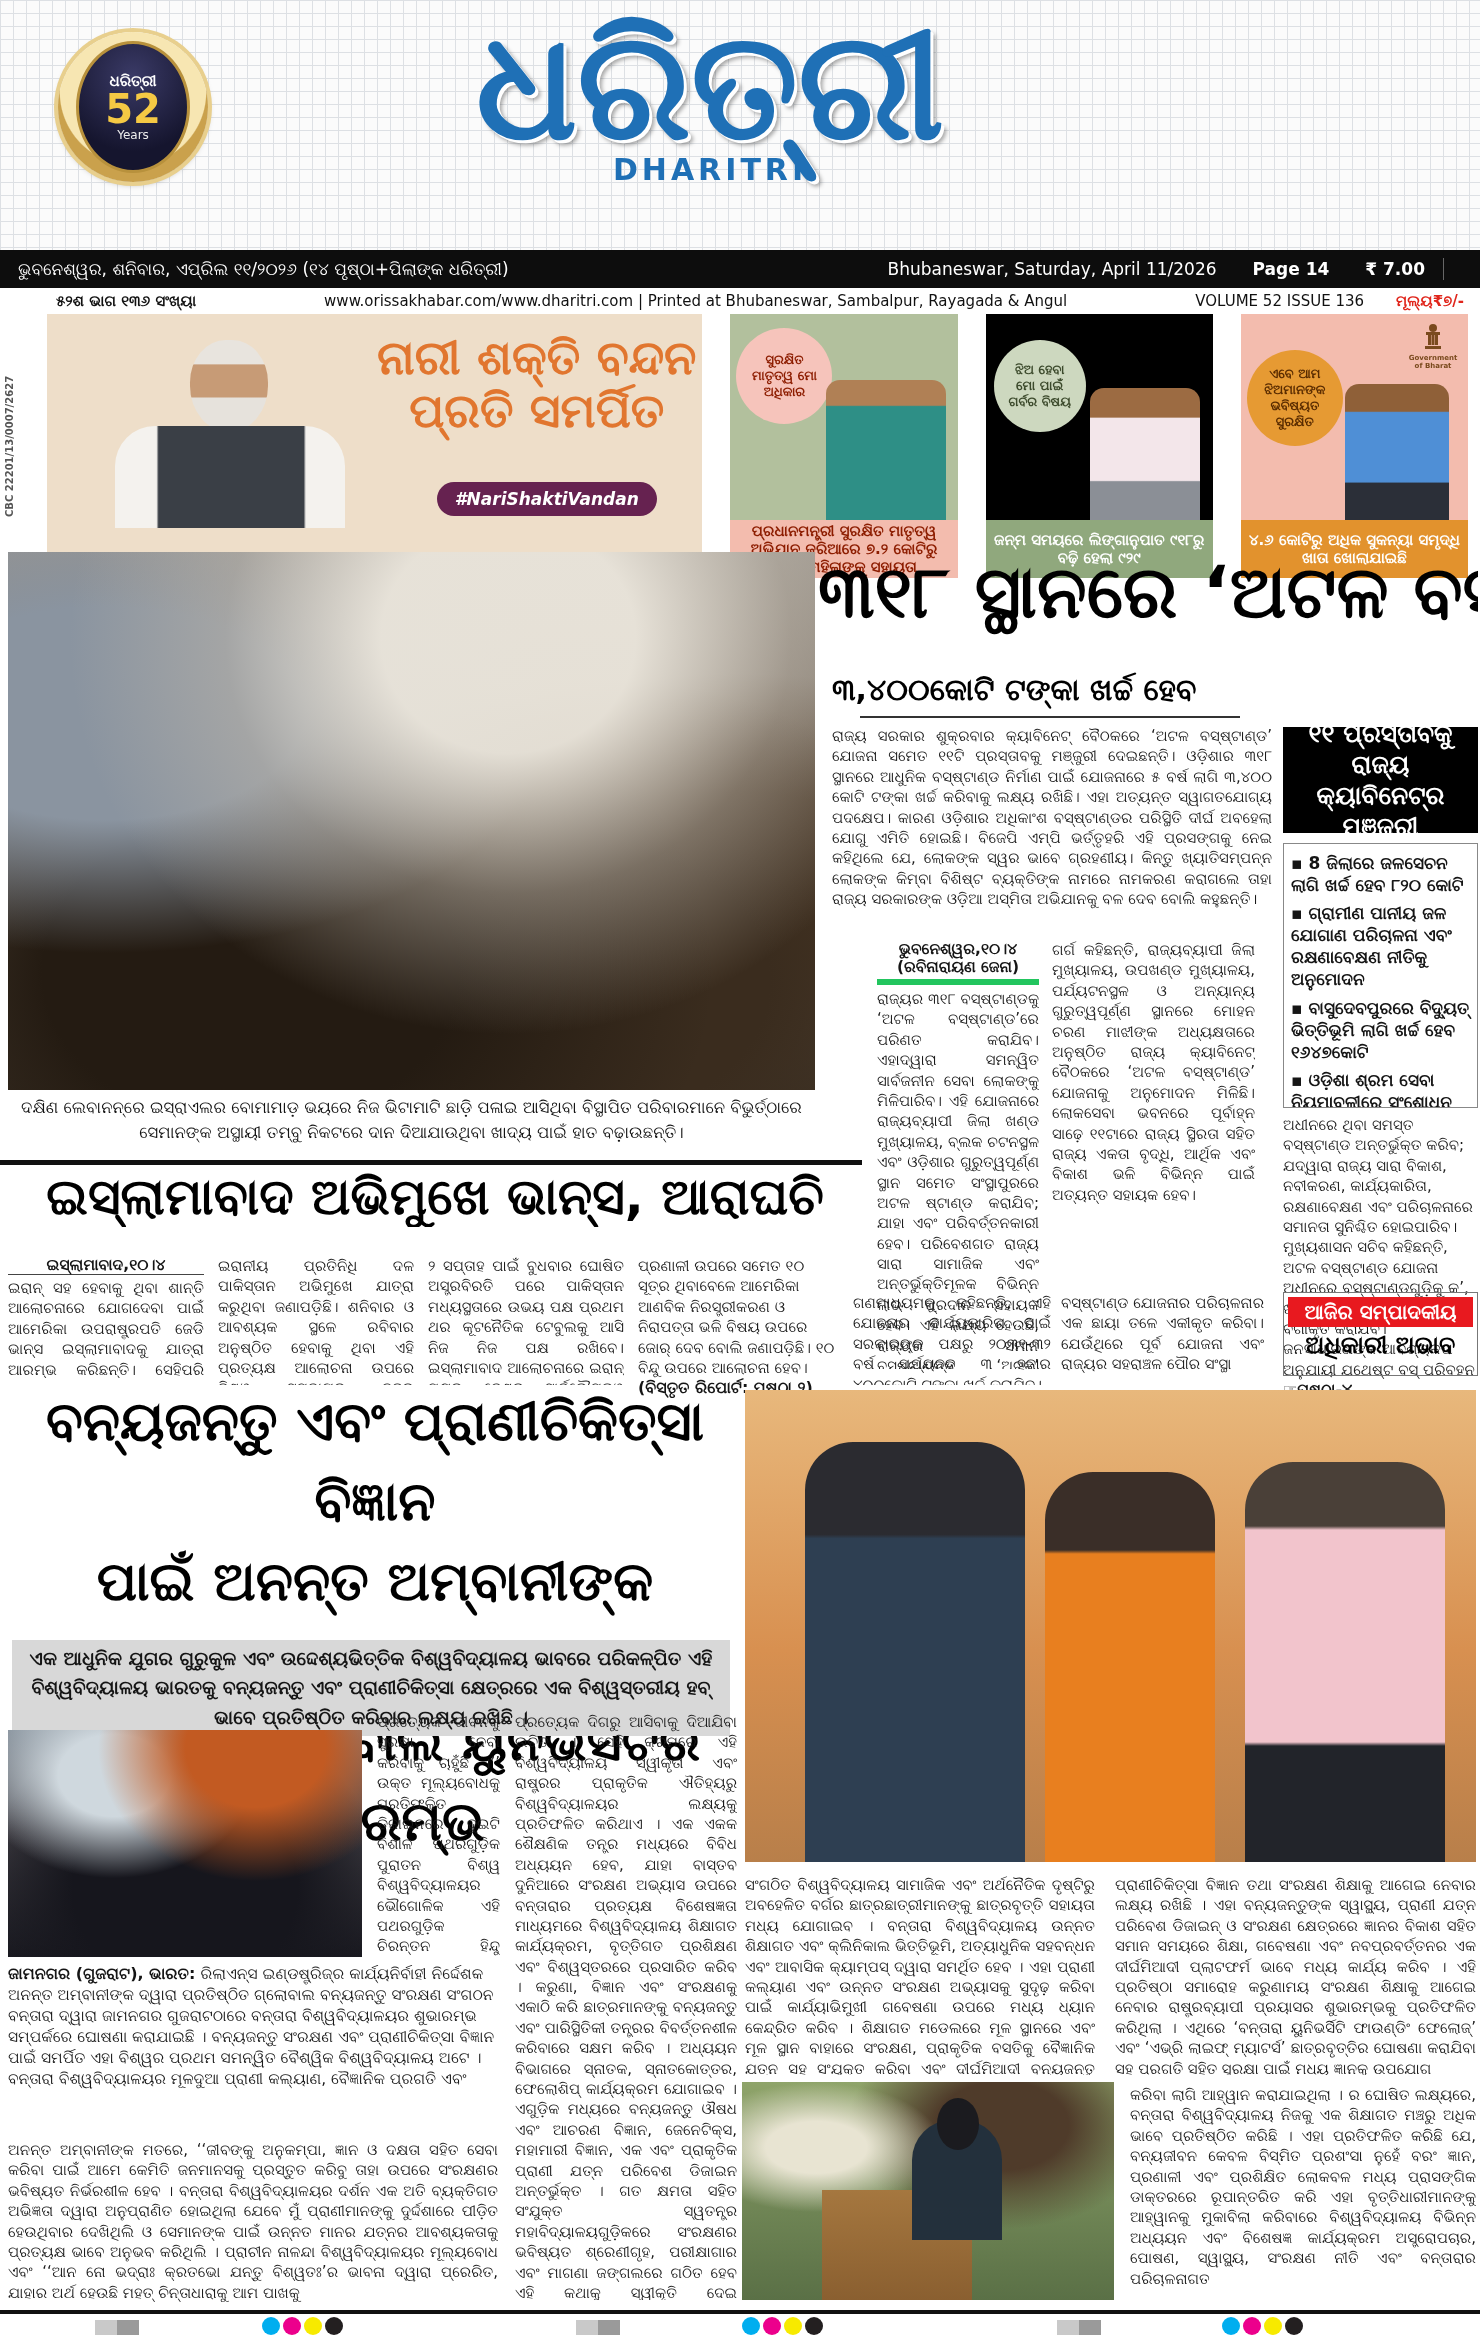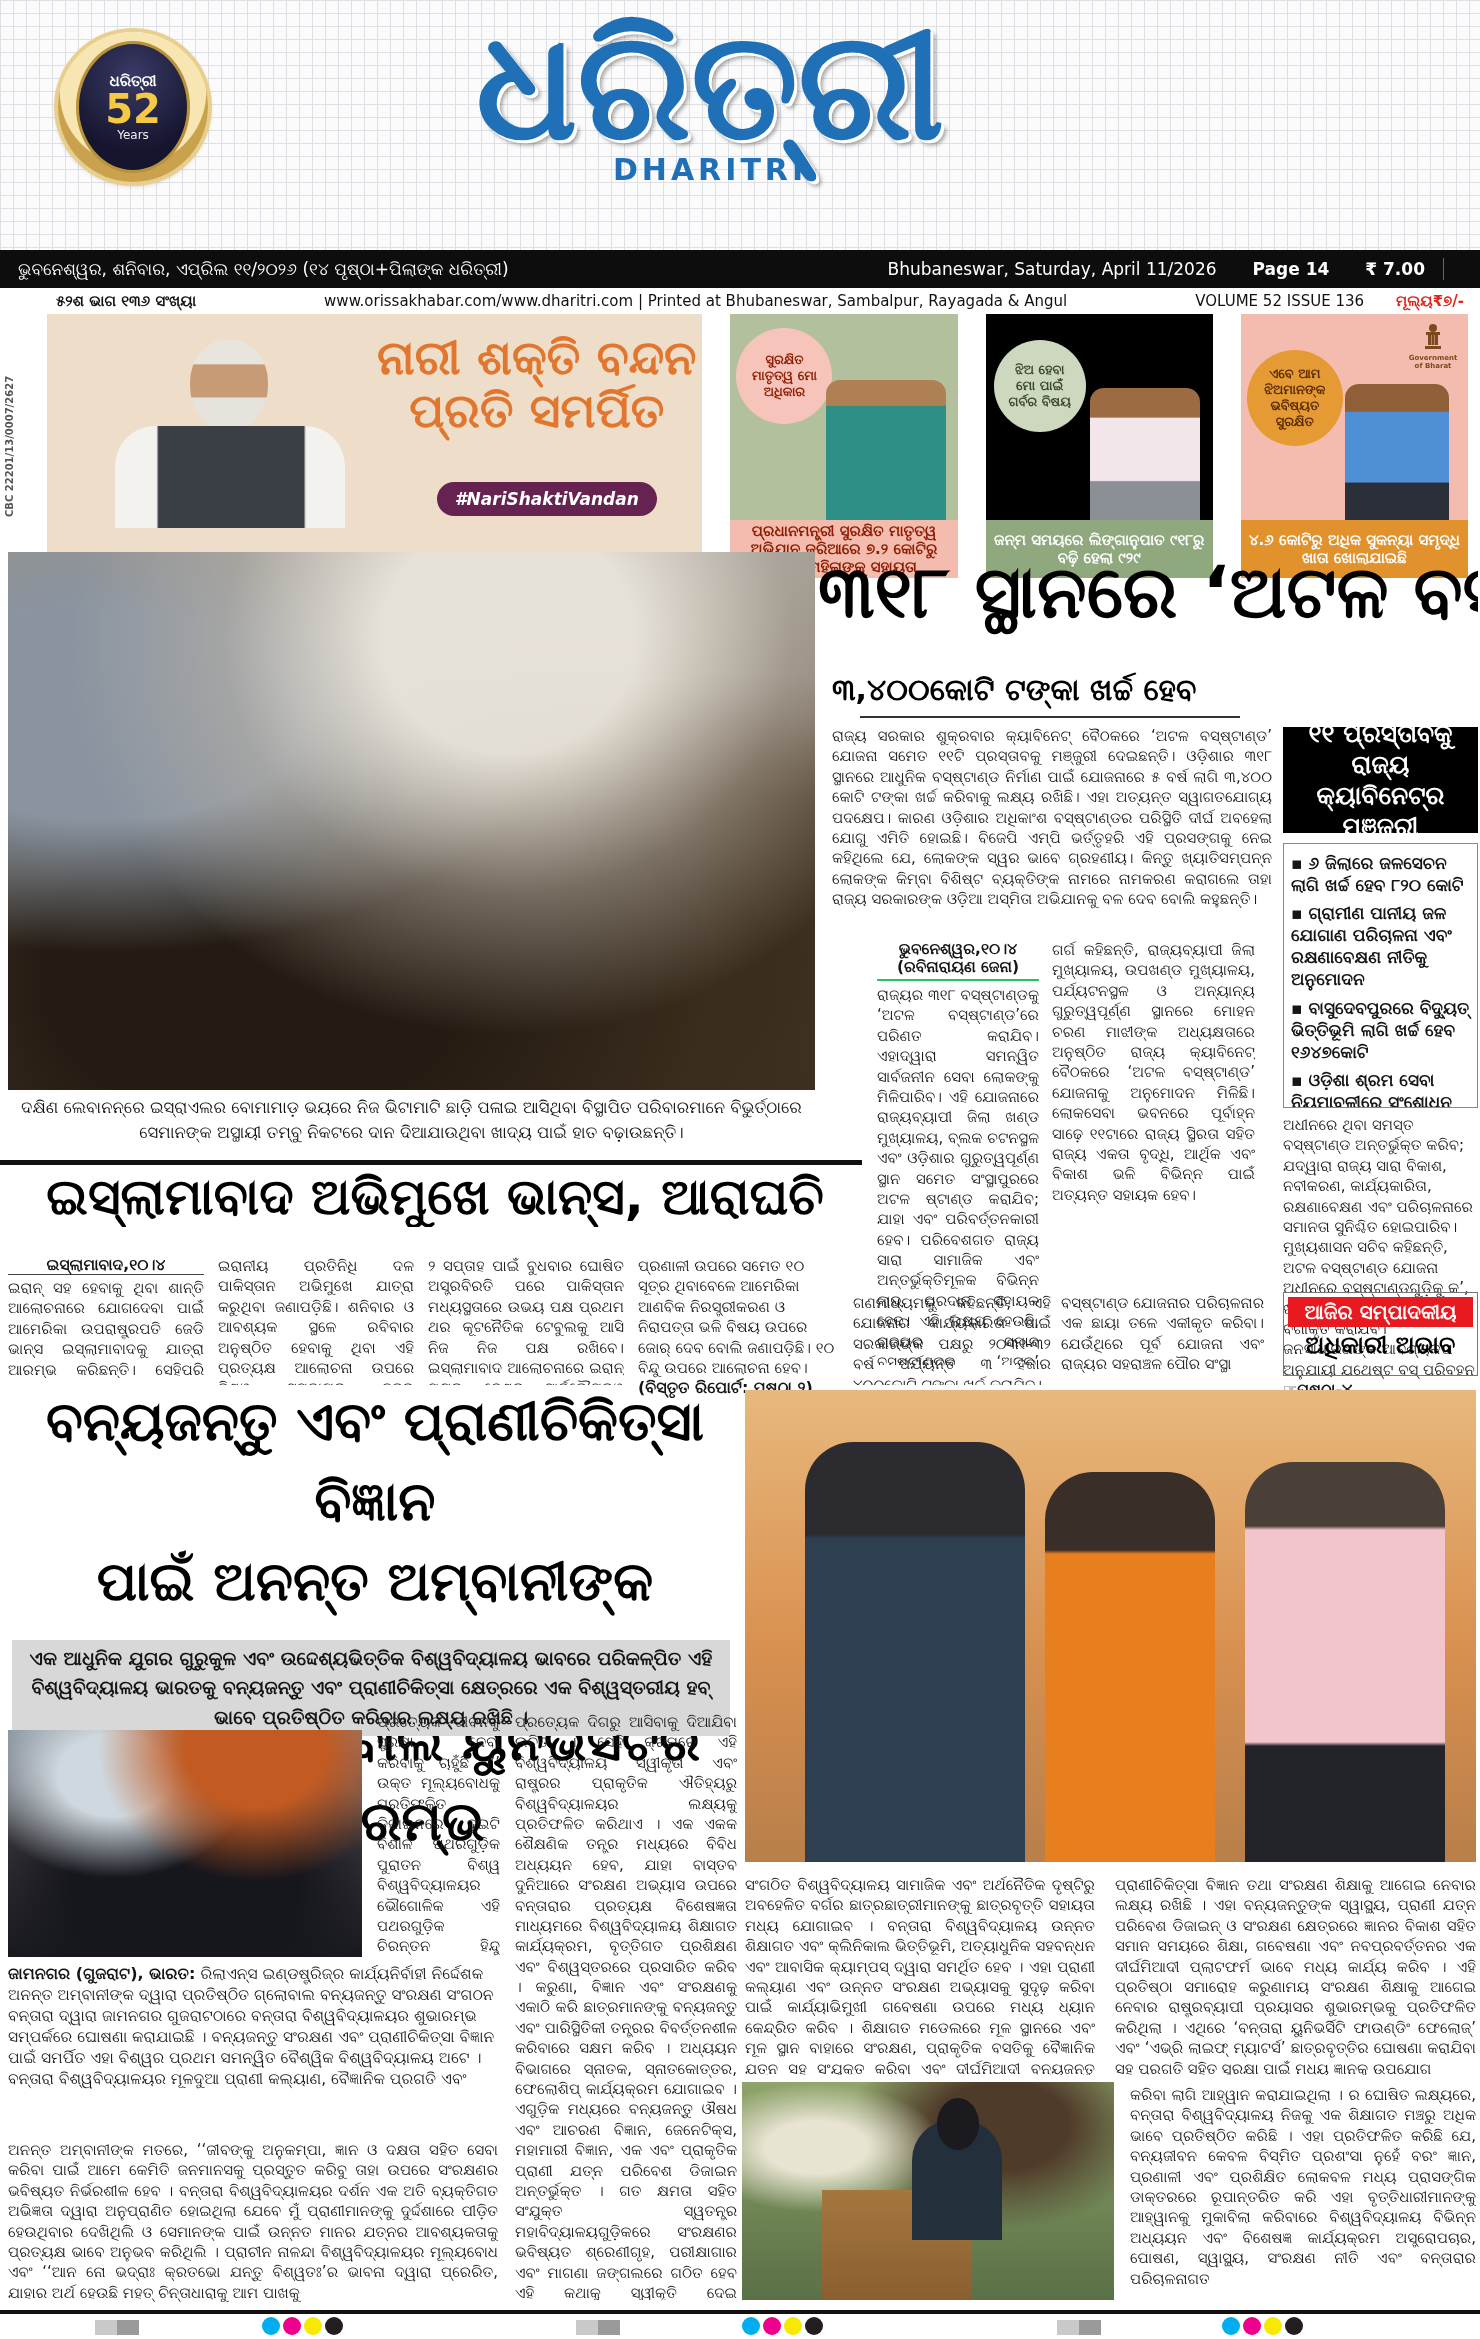--- a/index.html
+++ b/index.html
@@ -70,21 +70,21 @@
   #s1-subhead{left:832px;top:672px;width:440px;font-size:30px;font-weight:900;color:#000;}
   #s1-subrule{left:860px;top:716px;width:380px;height:2px;background:#333;}
   #s1-intro{left:832px;top:726px;width:440px;height:208px;}
   .col{position:absolute;}
   #cabinet-box{left:1283px;top:727px;width:195px;height:106px;background:#000;color:#fff;display:flex;align-items:center;
     justify-content:center;text-align:center;font-size:25px;font-weight:900;line-height:1.25;padding:2px;box-sizing:border-box;}
   #bullet-box{left:1283px;top:843px;width:195px;height:265px;border:1px solid #888;box-sizing:border-box;padding:8px 7px;overflow:hidden;}
   #bullet-box .bi{font-size:17px;font-weight:600;line-height:1.3;margin-bottom:6px;}
   #bullet-box .bi::before{content:"▪ ";}
   .dateline{font-weight:bold;text-align:center;font-size:15.5px;}
-  .byline{font-weight:bold;text-align:center;font-size:15.5px;border-bottom:2px solid #22c55e;padding-bottom:3px;margin-bottom:4px;}
+  .byline{font-weight:bold;text-align:center;font-size:15.5px;border-bottom:6px solid #22c55e;padding-bottom:3px;margin-bottom:4px;}
   .jump{font-weight:900;}
   
   #editorial{left:1283px;top:1292px;width:195px;height:84px;border:1px solid #777;box-sizing:border-box;text-align:center;}
   #editorial .lab{background:#e8191f;color:#fff;font-weight:900;font-size:20px;margin:4px;padding:3px 0;}
   #editorial .tit{font-weight:900;font-size:24px;color:#000;}
   
   #s2-rule{left:0;top:1160px;width:862px;height:5px;background:#111;}
   #s2-headline{left:10px;top:1168px;width:850px;font-size:50px;font-weight:900;text-align:center;color:#000;white-space:nowrap;overflow:hidden;}
   
   #s3-headline{left:12px;top:1382px;width:726px;font-size:54px;font-weight:900;text-align:center;line-height:1.48;color:#000;}
@@ -186,21 +186,21 @@
   <div id="lead-photo" class="abs photo"></div>
   <div id="caption1" class="abs">ଦକ୍ଷିଣ ଲେବାନନ୍‌ରେ ଇସ୍ରାଏଲର ବୋମାମାଡ଼ ଭୟରେ ନିଜ ଭିଟାମାଟି ଛାଡ଼ି ପଳାଇ ଆସିଥିବା ବିସ୍ଥାପିତ ପରିବାରମାନେ ବିଭୁର୍ତ୍‌ଠାରେ ସେମାନଙ୍କ ଅସ୍ଥାୟୀ ତମ୍ବୁ ନିକଟରେ ଦାନ ଦିଆଯାଉଥିବା ଖାଦ୍ୟ ପାଇଁ ହାତ ବଢ଼ାଉଛନ୍ତି।</div>
 
   <div id="s1-headline" class="abs">୩୧୮ ସ୍ଥାନରେ ‘ଅଟଳ ବସ୍‌ଷ୍ଟାଣ୍ଡ’</div>
   <div id="s1-subhead" class="abs">୩,୪୦୦କୋଟି ଟଙ୍କା ଖର୍ଚ୍ଚ ହେବ</div>
   <div id="s1-subrule" class="abs"></div>
   <div id="s1-intro" class="abs t">ରାଜ୍ୟ ସରକାର ଶୁକ୍ରବାର କ୍ୟାବିନେଟ୍ ବୈଠକରେ ‘ଅଟଳ ବସ୍‌ଷ୍ଟାଣ୍ଡ’ ଯୋଜନା ସମେତ ୧୧ଟି ପ୍ରସ୍ତାବକୁ ମଞ୍ଜୁରୀ ଦେଇଛନ୍ତି। ଓଡ଼ିଶାର ୩୧୮ ସ୍ଥାନରେ ଆଧୁନିକ ବସ୍‌ଷ୍ଟାଣ୍ଡ ନିର୍ମାଣ ପାଇଁ ଯୋଜନାରେ ୫ ବର୍ଷ ଲାଗି ୩,୪୦୦ କୋଟି ଟଙ୍କା ଖର୍ଚ୍ଚ କରିବାକୁ ଲକ୍ଷ୍ୟ ରଖିଛି। ଏହା ଅତ୍ୟନ୍ତ ସ୍ୱାଗତଯୋଗ୍ୟ ପଦକ୍ଷେପ। କାରଣ ଓଡ଼ିଶାର ଅଧିକାଂଶ ବସ୍‌ଷ୍ଟାଣ୍ଡର ପରିସ୍ଥିତି ଦୀର୍ଘ ଅବହେଲା ଯୋଗୁ ଏମିତି ହୋଇଛି। ବିଜେପି ଏମ୍ପି ଭର୍ତ୍ତୃହରି ଏହି ପ୍ରସଙ୍ଗକୁ ନେଇ କହିଥିଲେ ଯେ, ଲୋକଙ୍କ ସ୍ୱର ଭାବେ ଗ୍ରହଣୀୟ। କିନ୍ତୁ ଖ୍ୟାତିସମ୍ପନ୍ନ ଲୋକଙ୍କ କିମ୍ବା ବିଶିଷ୍ଟ ବ୍ୟକ୍ତିଙ୍କ ନାମରେ ନାମକରଣ କରାଗଲେ ତାହା ରାଜ୍ୟ ସରକାରଙ୍କ ଓଡ଼ିଆ ଅସ୍ମିତା ଅଭିଯାନକୁ ବଳ ଦେବ ବୋଲି କହୁଛନ୍ତି।</div>
 
   <div id="cabinet-box" class="abs">୧୧ ପ୍ରସ୍ତାବକୁ ରାଜ୍ୟ କ୍ୟାବିନେଟ୍‌ର ମଞ୍ଜୁରୀ</div>
   <div id="bullet-box" class="abs">
-    <div class="bi">୬ ଜିଲାରେ ଜଳସେଚନ ଲାଗି ଖର୍ଚ୍ଚ ହେବ ୮୨୦ କୋଟି</div>
+    <div class="bi">8 ଜିଲାରେ ଜଳସେଚନ ଲାଗି ଖର୍ଚ୍ଚ ହେବ ୮୨୦ କୋଟି</div>
     <div class="bi">ଗ୍ରାମୀଣ ପାନୀୟ ଜଳ ଯୋଗାଣ ପରିଚାଳନା ଏବଂ ରକ୍ଷଣାବେକ୍ଷଣ ନୀତିକୁ ଅନୁମୋଦନ</div>
     <div class="bi">ବାସୁଦେବପୁରରେ ବିଦ୍ୟୁତ୍ ଭିତ୍ତିଭୂମି ଲାଗି ଖର୍ଚ୍ଚ ହେବ ୧୬୪୭କୋଟି</div>
     <div class="bi">ଓଡ଼ିଶା ଶ୍ରମ ସେବା ନିୟମାବଳୀରେ ସଂଶୋଧନ</div>
   </div>
 
   <div class="col" style="left:877px;top:940px;width:162px;height:445px">
     <div class="dateline">ଭୁବନେଶ୍ୱର,୧୦।୪</div>
     <div class="byline">(ରବିନାରାୟଣ ଜେନା)</div>
     <div class="t" style="height:380px">ରାଜ୍ୟର ୩୧୮ ବସ୍‌ଷ୍ଟାଣ୍ଡକୁ ‘ଅଟଳ ବସ୍‌ଷ୍ଟାଣ୍ଡ’ରେ ପରିଣତ କରାଯିବ। ଏହାଦ୍ୱାରା ସମନ୍ୱିତ ସାର୍ବଜନୀନ ସେବା ଲୋକଙ୍କୁ ମିଳିପାରିବ। ଏହି ଯୋଜନାରେ ରାଜ୍ୟବ୍ୟାପୀ ଜିଲା ଖଣ୍ଡ ମୁଖ୍ୟାଳୟ, ବ୍ଲକ ଚଟନସ୍ଥଳ ଏବଂ ଓଡ଼ିଶାର ଗୁରୁତ୍ୱପୂର୍ଣ୍ଣ ସ୍ଥାନ ସମେତ ସଂସ୍ଥାପୁରରେ ଅଟଳ ଷ୍ଟାଣ୍ଡ କରାଯିବ; ଯାହା ଏବଂ ପରିବର୍ତ୍ତନକାରୀ ହେବ। ପରିବେଶଗତ ରାଜ୍ୟ ସାରା ସାମାଜିକ ଏବଂ ଅନ୍ତର୍ଭୁକ୍ତିମୂଳକ ବିଭିନ୍ନ ଲାଭ ପ୍ରଦାନ ସହାୟକ ହେବ। ଏହି ଲକ୍ଷ୍ୟ ହେଉଛି, ରାଜ୍ୟର ସମାନ ବସ୍‌ଷ୍ଟାଣ୍ଡକୁ ‘ଅଟଳ’ ଯୋଜନାର ପରିଚାଳନାରେ ଏକୀକୃତ କରିବା।</div>
   </div>

